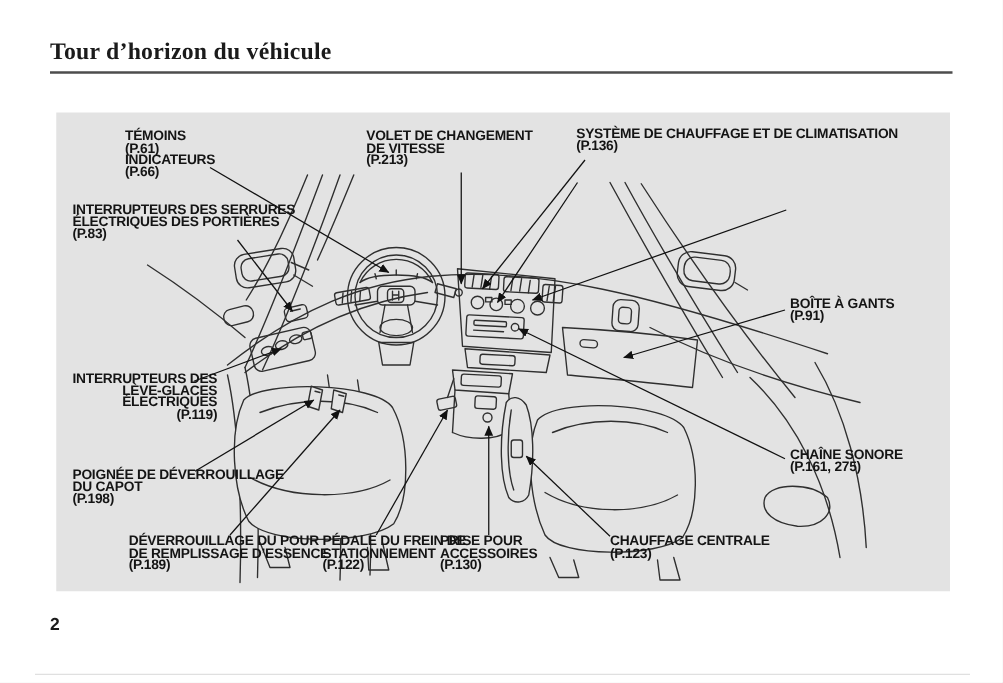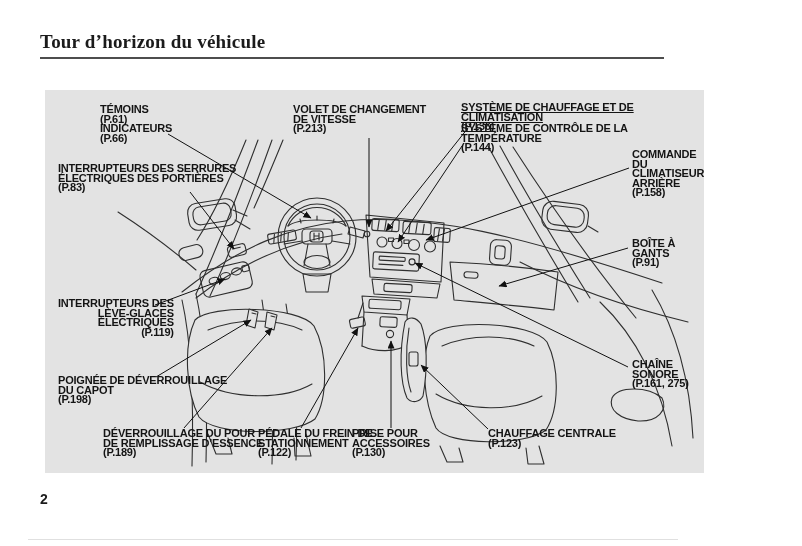--- a/index.html
+++ b/index.html
@@ -1,17 +1,17 @@
 <!DOCTYPE html>
 <html><head>
 <meta charset="utf-8">
 <style>
   html,body{margin:0;padding:0;background:#ffffff;}
   .page{
-    position:relative;width:704px;height:546px;background:#ffffff;overflow:hidden;
+    position:relative;width:802px;height:546px;background:#ffffff;overflow:hidden;
     font-family:"Liberation Sans",sans-serif;
   }
   .title{
     position:absolute;left:40px;top:31px;
     font-family:"Liberation Serif",serif;font-weight:bold;font-size:19px;color:#1b1b1b;
     letter-spacing:0.2px;
   }
   .title-rule{position:absolute;left:40px;right:40px;top:57px;border-top:2px solid #4d4d4d;}
   .panel{position:absolute;left:45px;top:90px;width:715px;height:383px;background:#e3e3e3;}
   .art{position:absolute;left:0;top:0;}
@@ -263,27 +263,22 @@
 DE VITESSE
 (P.213)</div>
   <div class="lbl" style="left:258px;top:429px;">PÉDALE DU FREIN DE
 STATIONNEMENT
 (P.122)</div>
   <div class="lbl" style="left:352px;top:429px;">PRISE POUR
 ACCESSOIRES
 (P.130)</div>
   <div class="lbl" style="left:488px;top:429px;">CHAUFFAGE CENTRALE
 (P.123)</div>
-  <div class="lbl" style="left:461px;top:103px;text-decoration:underline;">SYSTÈME DE CHAUFFAGE ET DE CLIMATISATION
+  <div class="lbl" style="left:461px;top:103px;">SYSTÈME DE CHAUFFAGE ET DE CLIMATISATION
 (P.136)</div>
-  <div class="lbl" style="left:461px;top:124px;">SYSTÈME DE CONTRÔLE DE LA TEMPÉRATURE
-(P.144)</div>
-  <div class="lbl" style="left:632px;top:150px;">COMMANDE DU
-CLIMATISEUR ARRIÈRE
-(P.158)</div>
   <div class="lbl" style="left:632px;top:239px;">BOÎTE À GANTS
 (P.91)</div>
   <div class="lbl" style="left:632px;top:360px;">CHAÎNE SONORE
 (P.161, 275)</div>
 
   <div class="page-number">2</div>
   <div class="footer-rule"></div>
 </div>
 
 </body></html>

